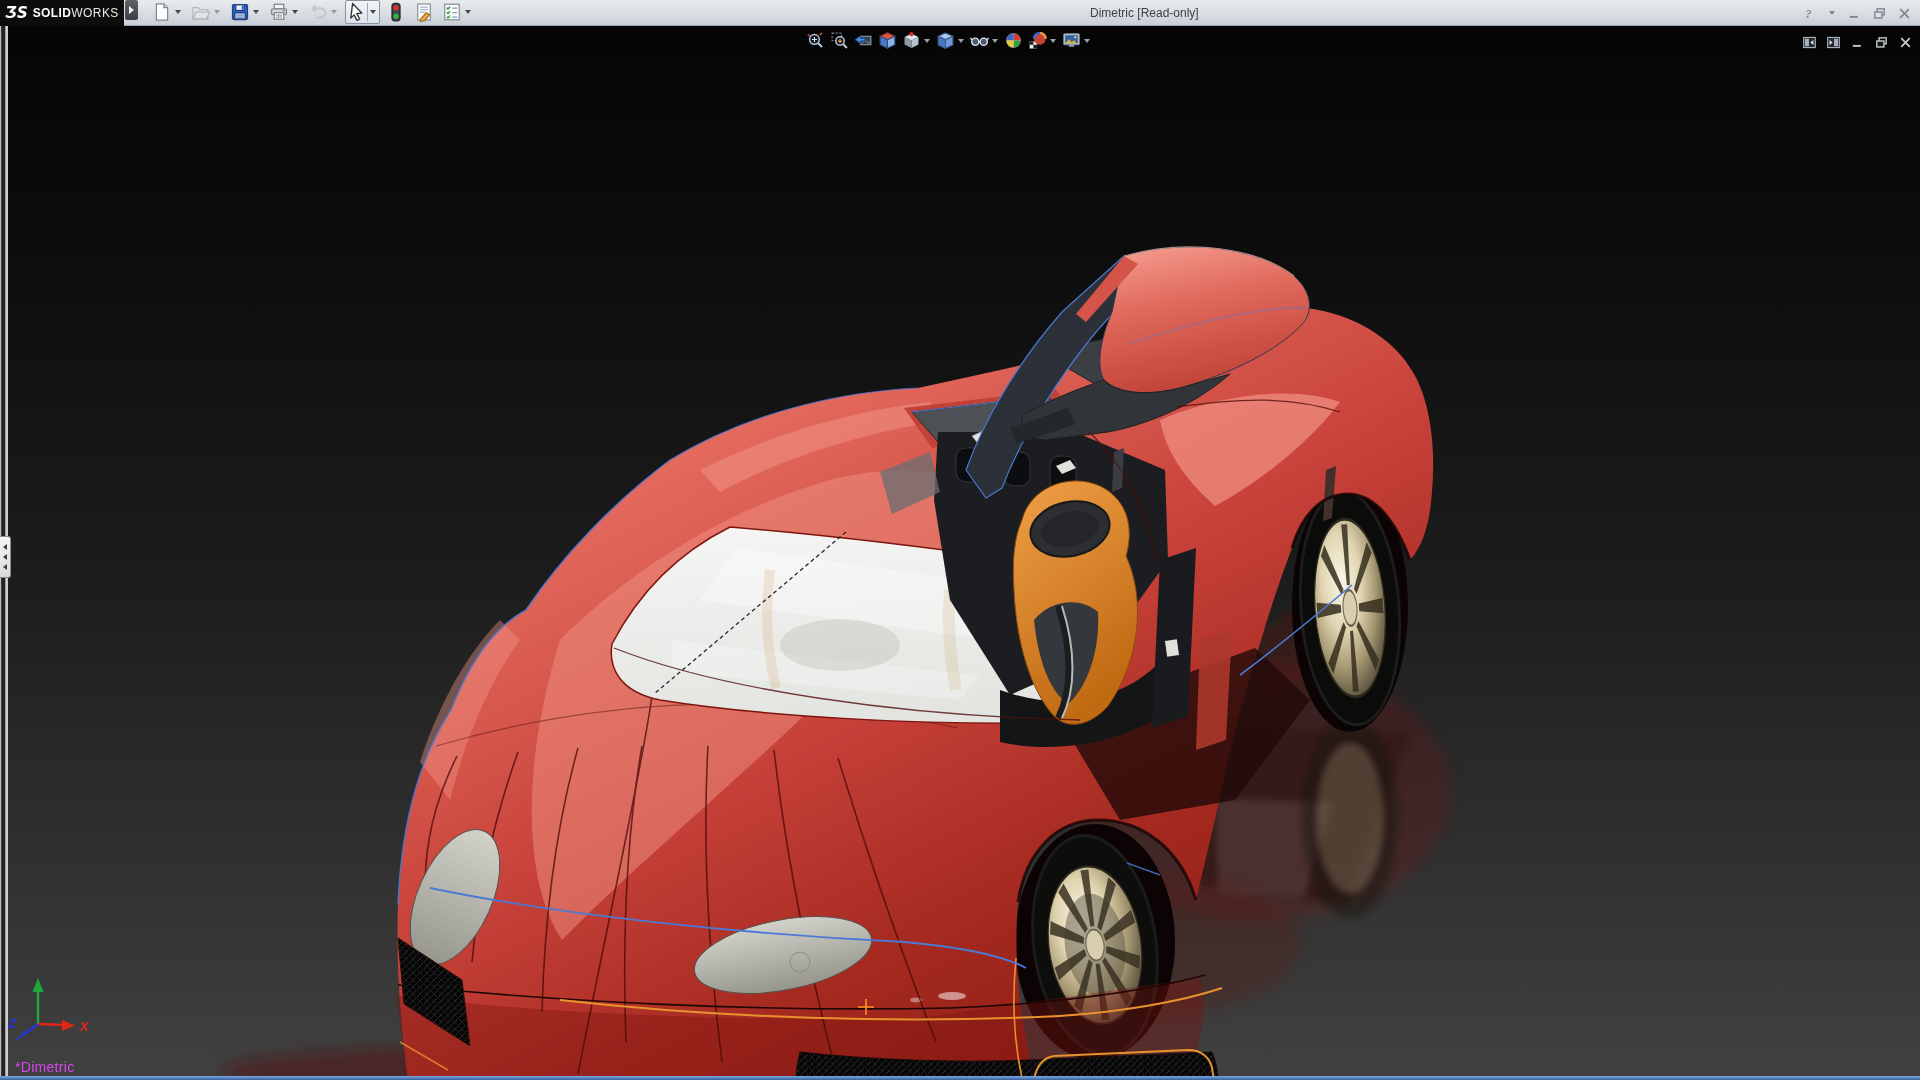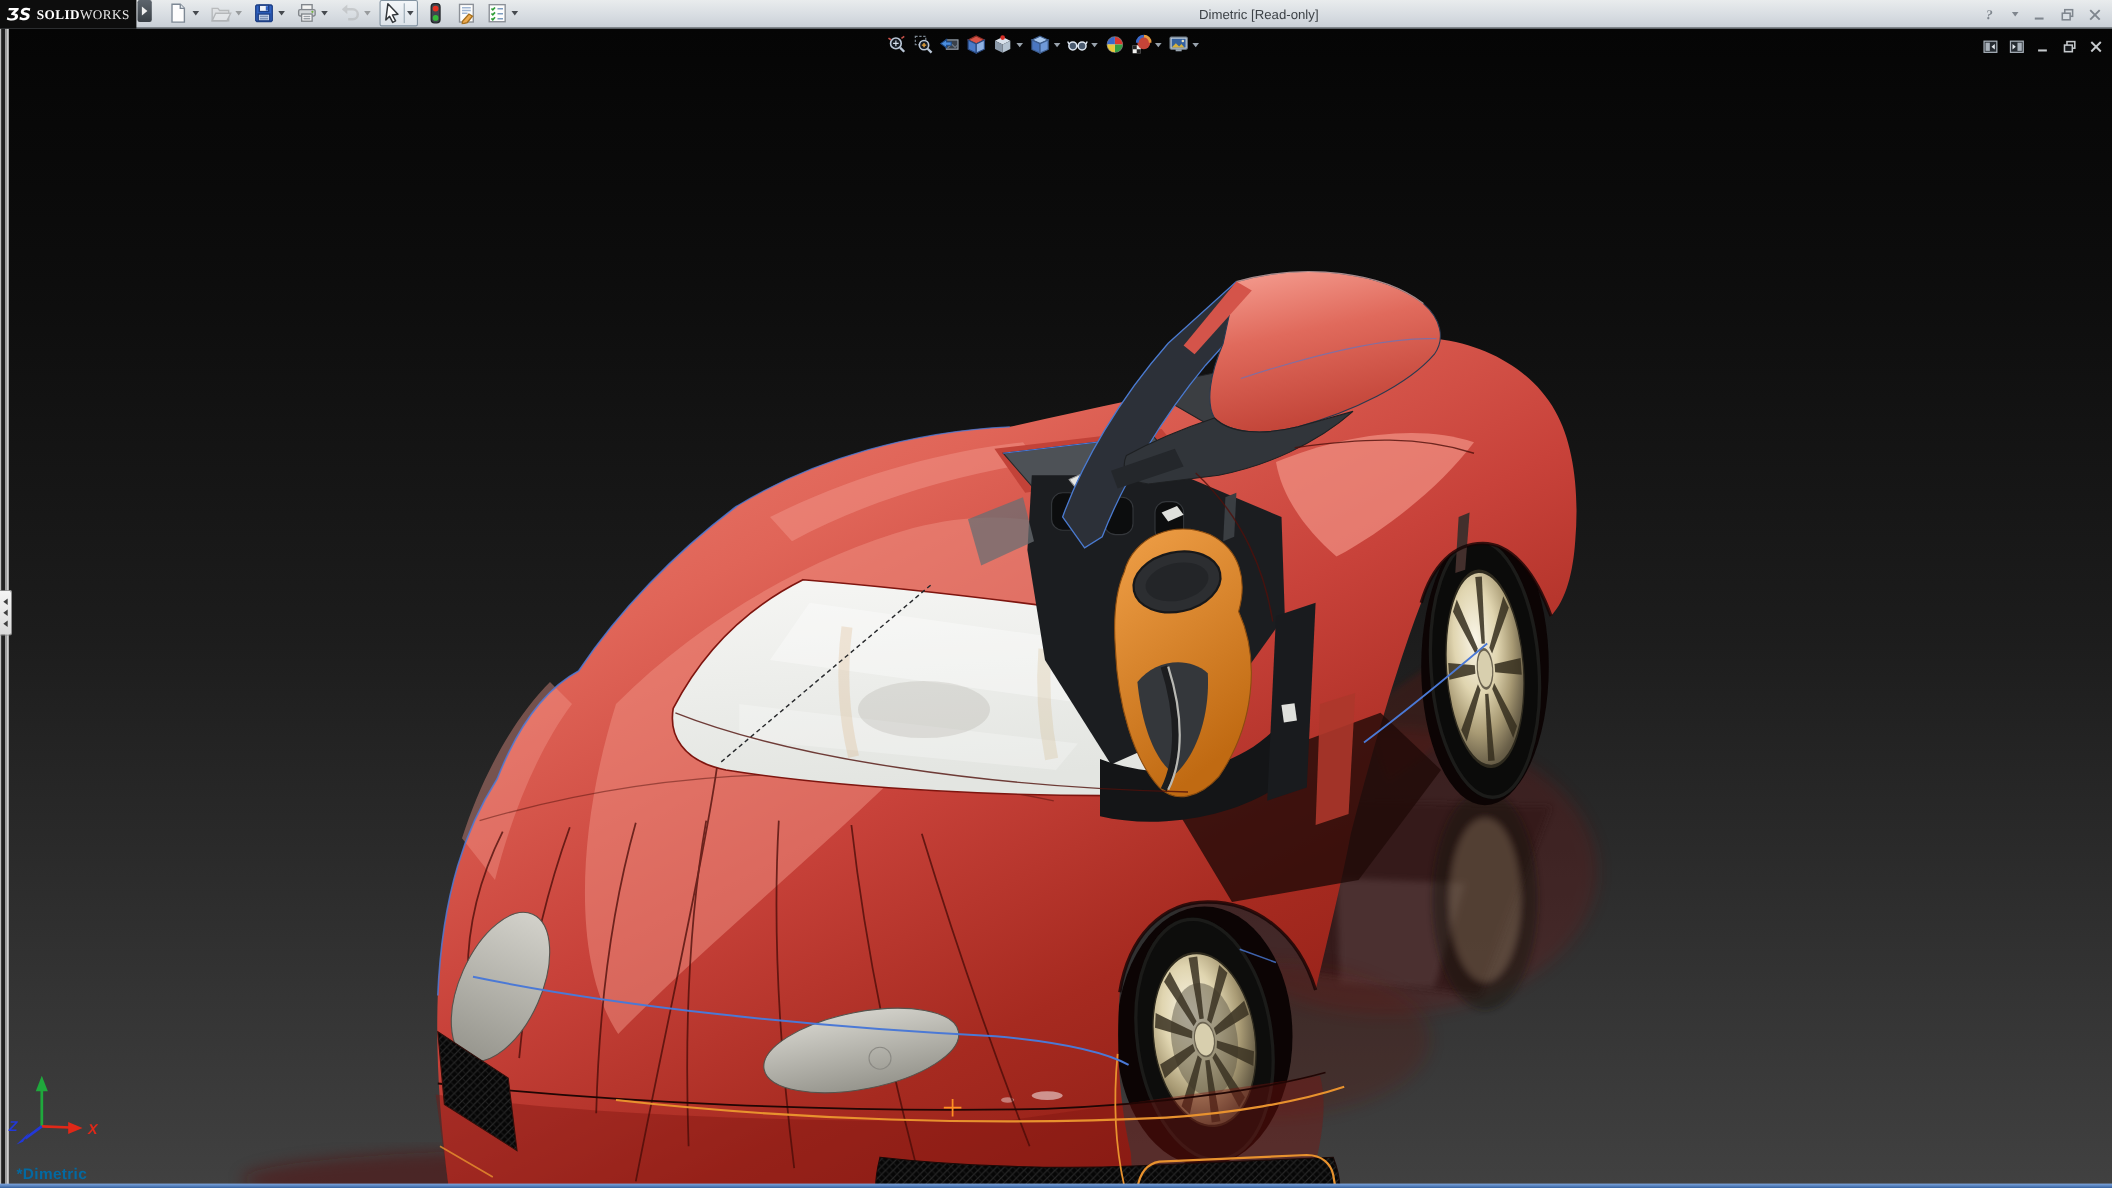--- a/index.html
+++ b/index.html
@@ -12,21 +12,21 @@
 
   .car-svg { position:absolute; left:0; top:0; z-index:2; }
 
   
   .titlebar { position:absolute; left:0; top:0; width:1920px; height:26px; z-index:10;
               background:linear-gradient(#e9eced,#d8dde2 55%,#c9cfd6);
               border-bottom:1px solid #99a1a9; display:flex; align-items:flex-start; }
   .logo { width:124px; height:26px; background:#0d0d0d; color:#fff; display:flex;
           align-items:center; justify-content:center; gap:5px; }
   .logo-glyph { font-family:"DejaVu Sans",sans-serif; font-style:italic; font-weight:bold; font-size:15px; }
-  .logo-text { font-size:12px; letter-spacing:.4px;font-family:Liberation Serif, serif; }
+  .logo-text { font-size:12px; letter-spacing:.4px; }
   .logo-text .lt2 { font-weight:normal; color:#e8e8e8; }
   .logo-arrow { width:13px; height:20px; margin-left:1px; border-radius:2px;
                 background:linear-gradient(#5d656d,#3a4046); display:flex; align-items:center; justify-content:center; }
   .logo-arrow i { width:0; height:0; border-top:4px solid transparent; border-bottom:4px solid transparent;
                   border-left:5px solid #f0f0f0; }
 
   .main-toolbar { display:flex; align-items:center; margin-left:12px; gap:4px; }
   .tgroup { display:flex; align-items:center; padding:1px; border:1px solid transparent; border-radius:2px; }
   .tgroup.pressed { border-color:#8494a2; background:linear-gradient(#f3f6f9,#dce2e8); }
   .tgroup.pressed .caret { border-left:1px solid #9aa8b4; }
@@ -65,22 +65,22 @@
   .panel-tab { position:absolute; left:0; top:536px; width:11px; height:42px; z-index:5;
                background:linear-gradient(#f5f5f5,#dadada); border:1px solid #8d8d8d; border-left:none;
                border-radius:0 3px 3px 0; display:flex; flex-direction:column; align-items:center;
                justify-content:center; gap:4px; }
   .panel-tab i { width:0; height:0; border-top:3.5px solid transparent; border-bottom:3.5px solid transparent;
                  border-right:4.5px solid #3e3e3e; }
 
   
   .triad { position:absolute; left:6px; top:966px; z-index:5; }
   .triad text { font-family:"Liberation Sans",sans-serif; font-style:italic; font-weight:bold; font-size:13px; }
-  .orientation { position:absolute; left:15px; top:1059px; font-size:14px; font-weight:bold;
-                 color:#0369a1; letter-spacing:.3px; z-index:5; }
+  .orientation { position:absolute; left:15px; top:1059px; font-size:14px; font-weight:normal;
+                 color:#d946ef; letter-spacing:.3px; z-index:5; }
 
   .bottom-bar { position:absolute; left:0; top:1076px; width:1920px; height:4px; z-index:6;
                 background:linear-gradient(#7fa7de,#35619f); }
 </style>
 </head>
 <body>
 
 <div class="viewport"></div>
 
 <svg class="car-svg" width="1920" height="1080" viewBox="0 0 1920 1080">

